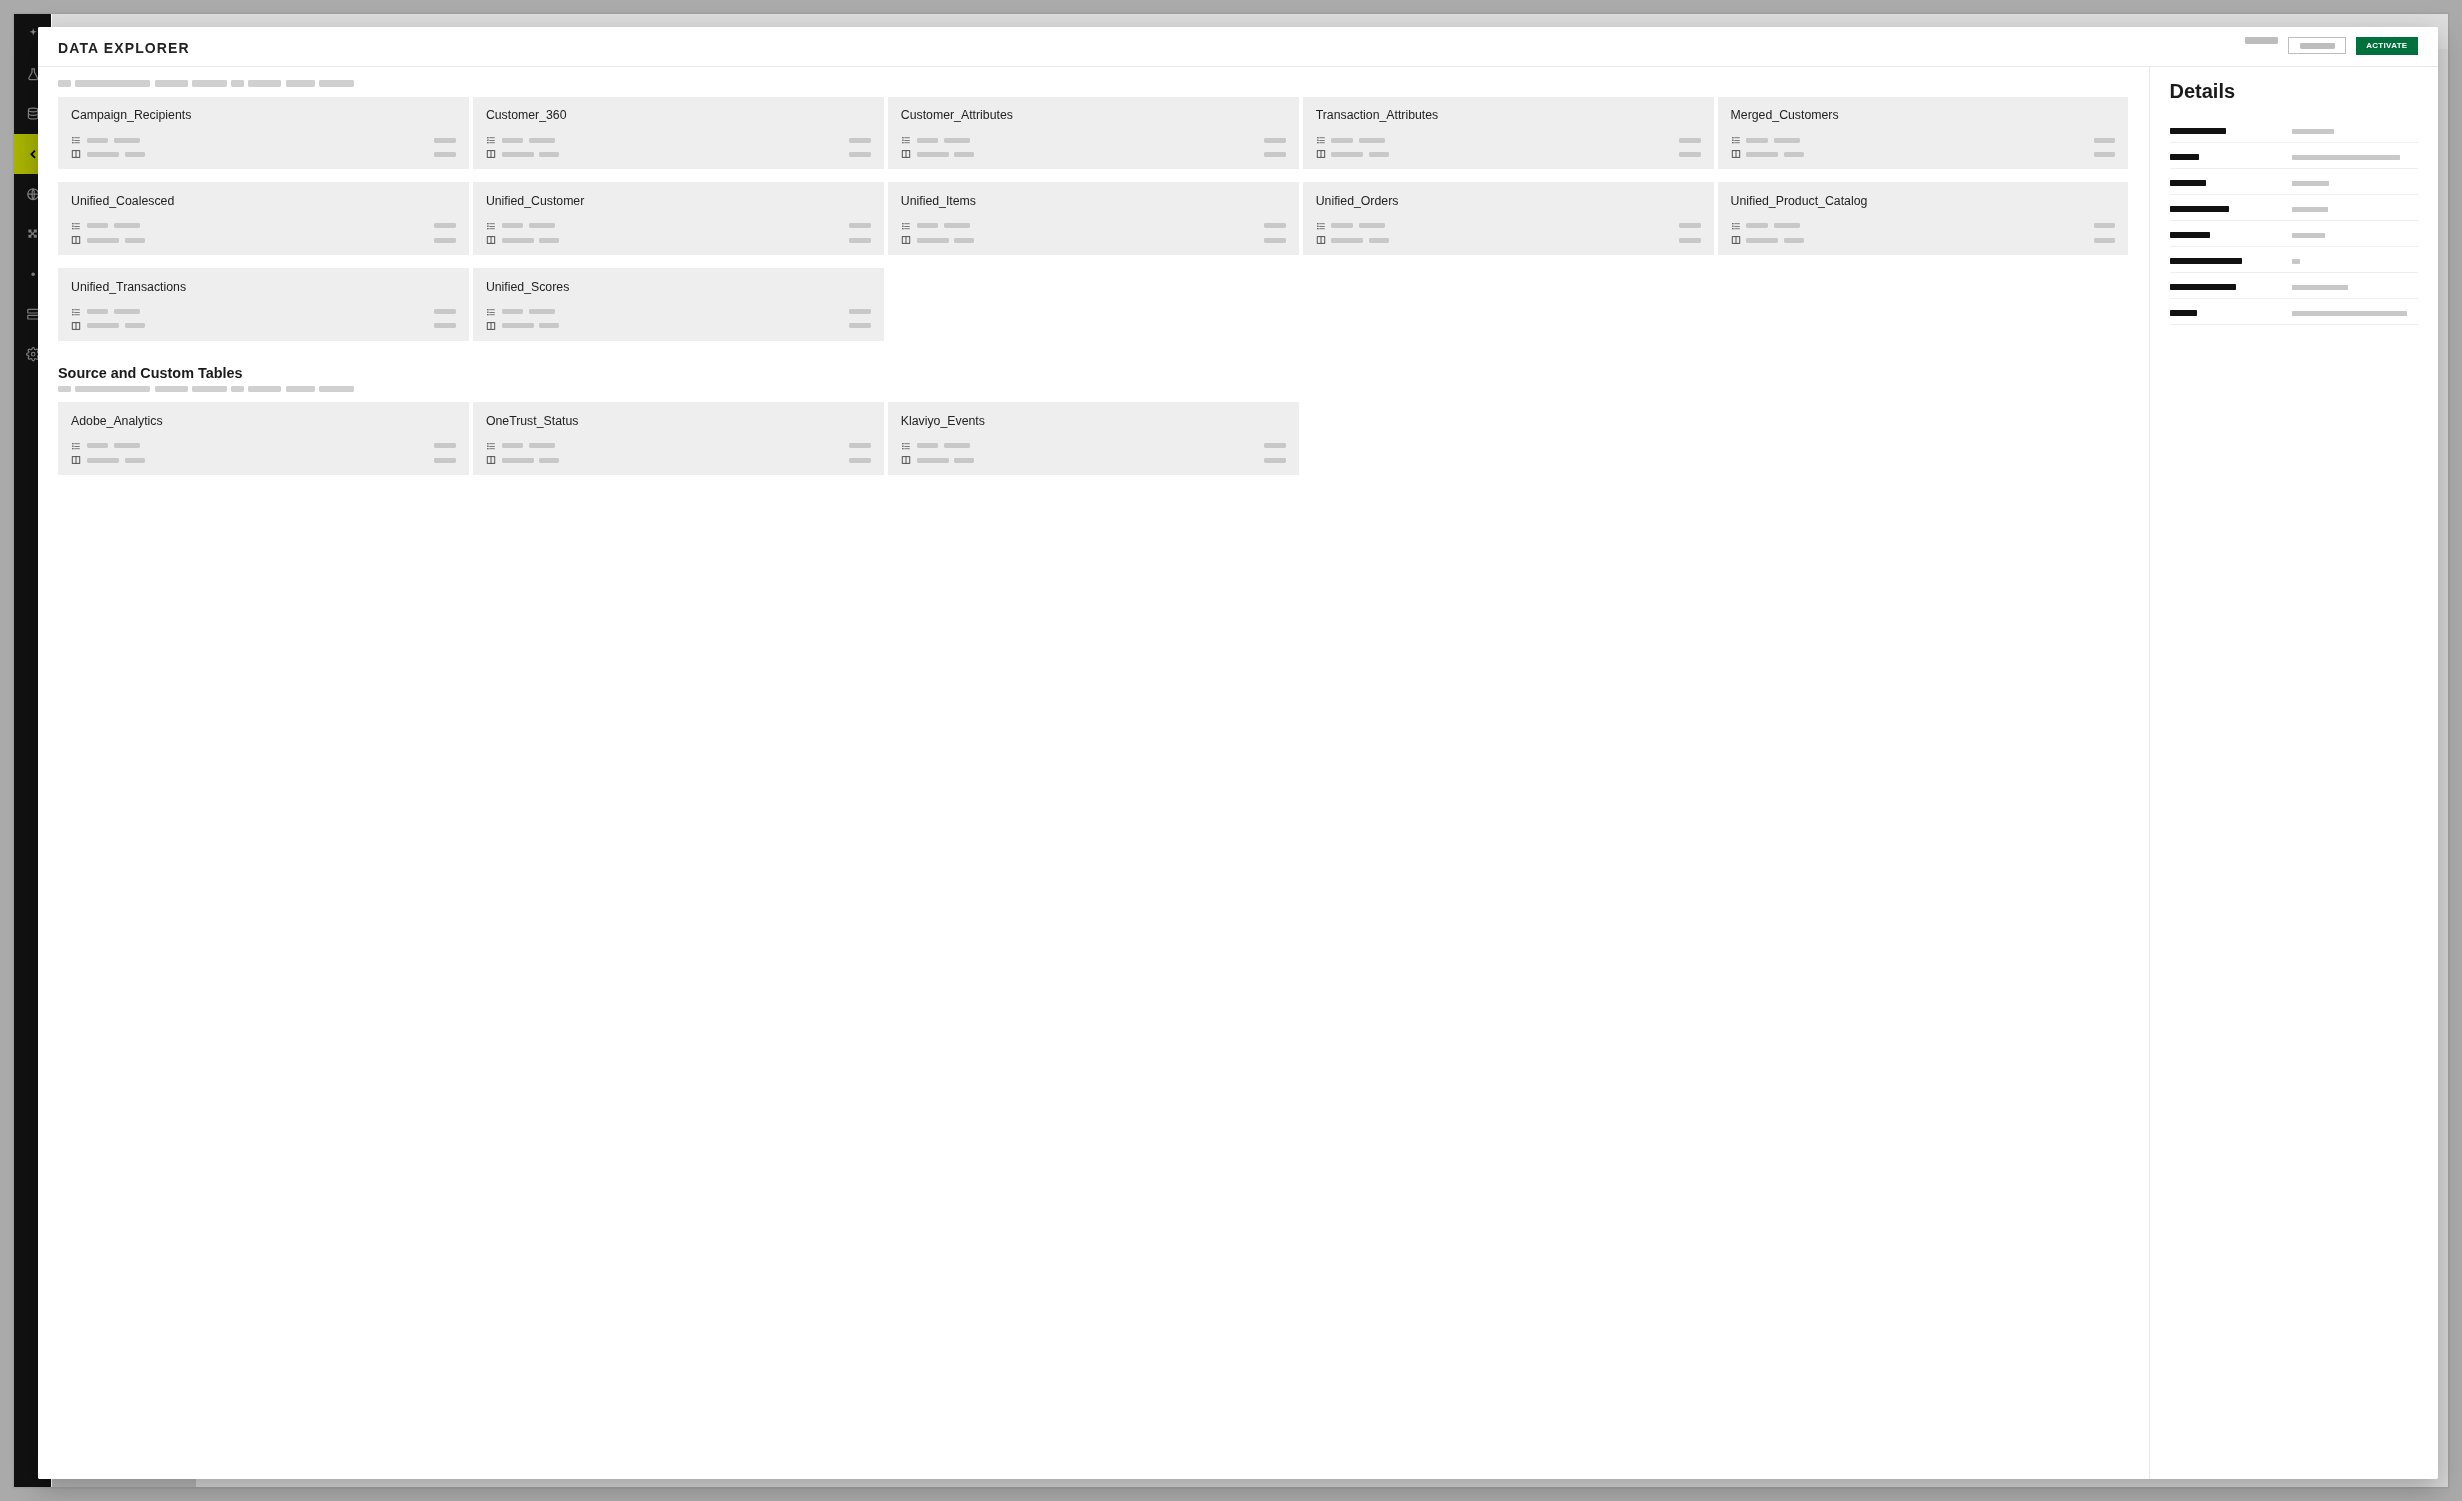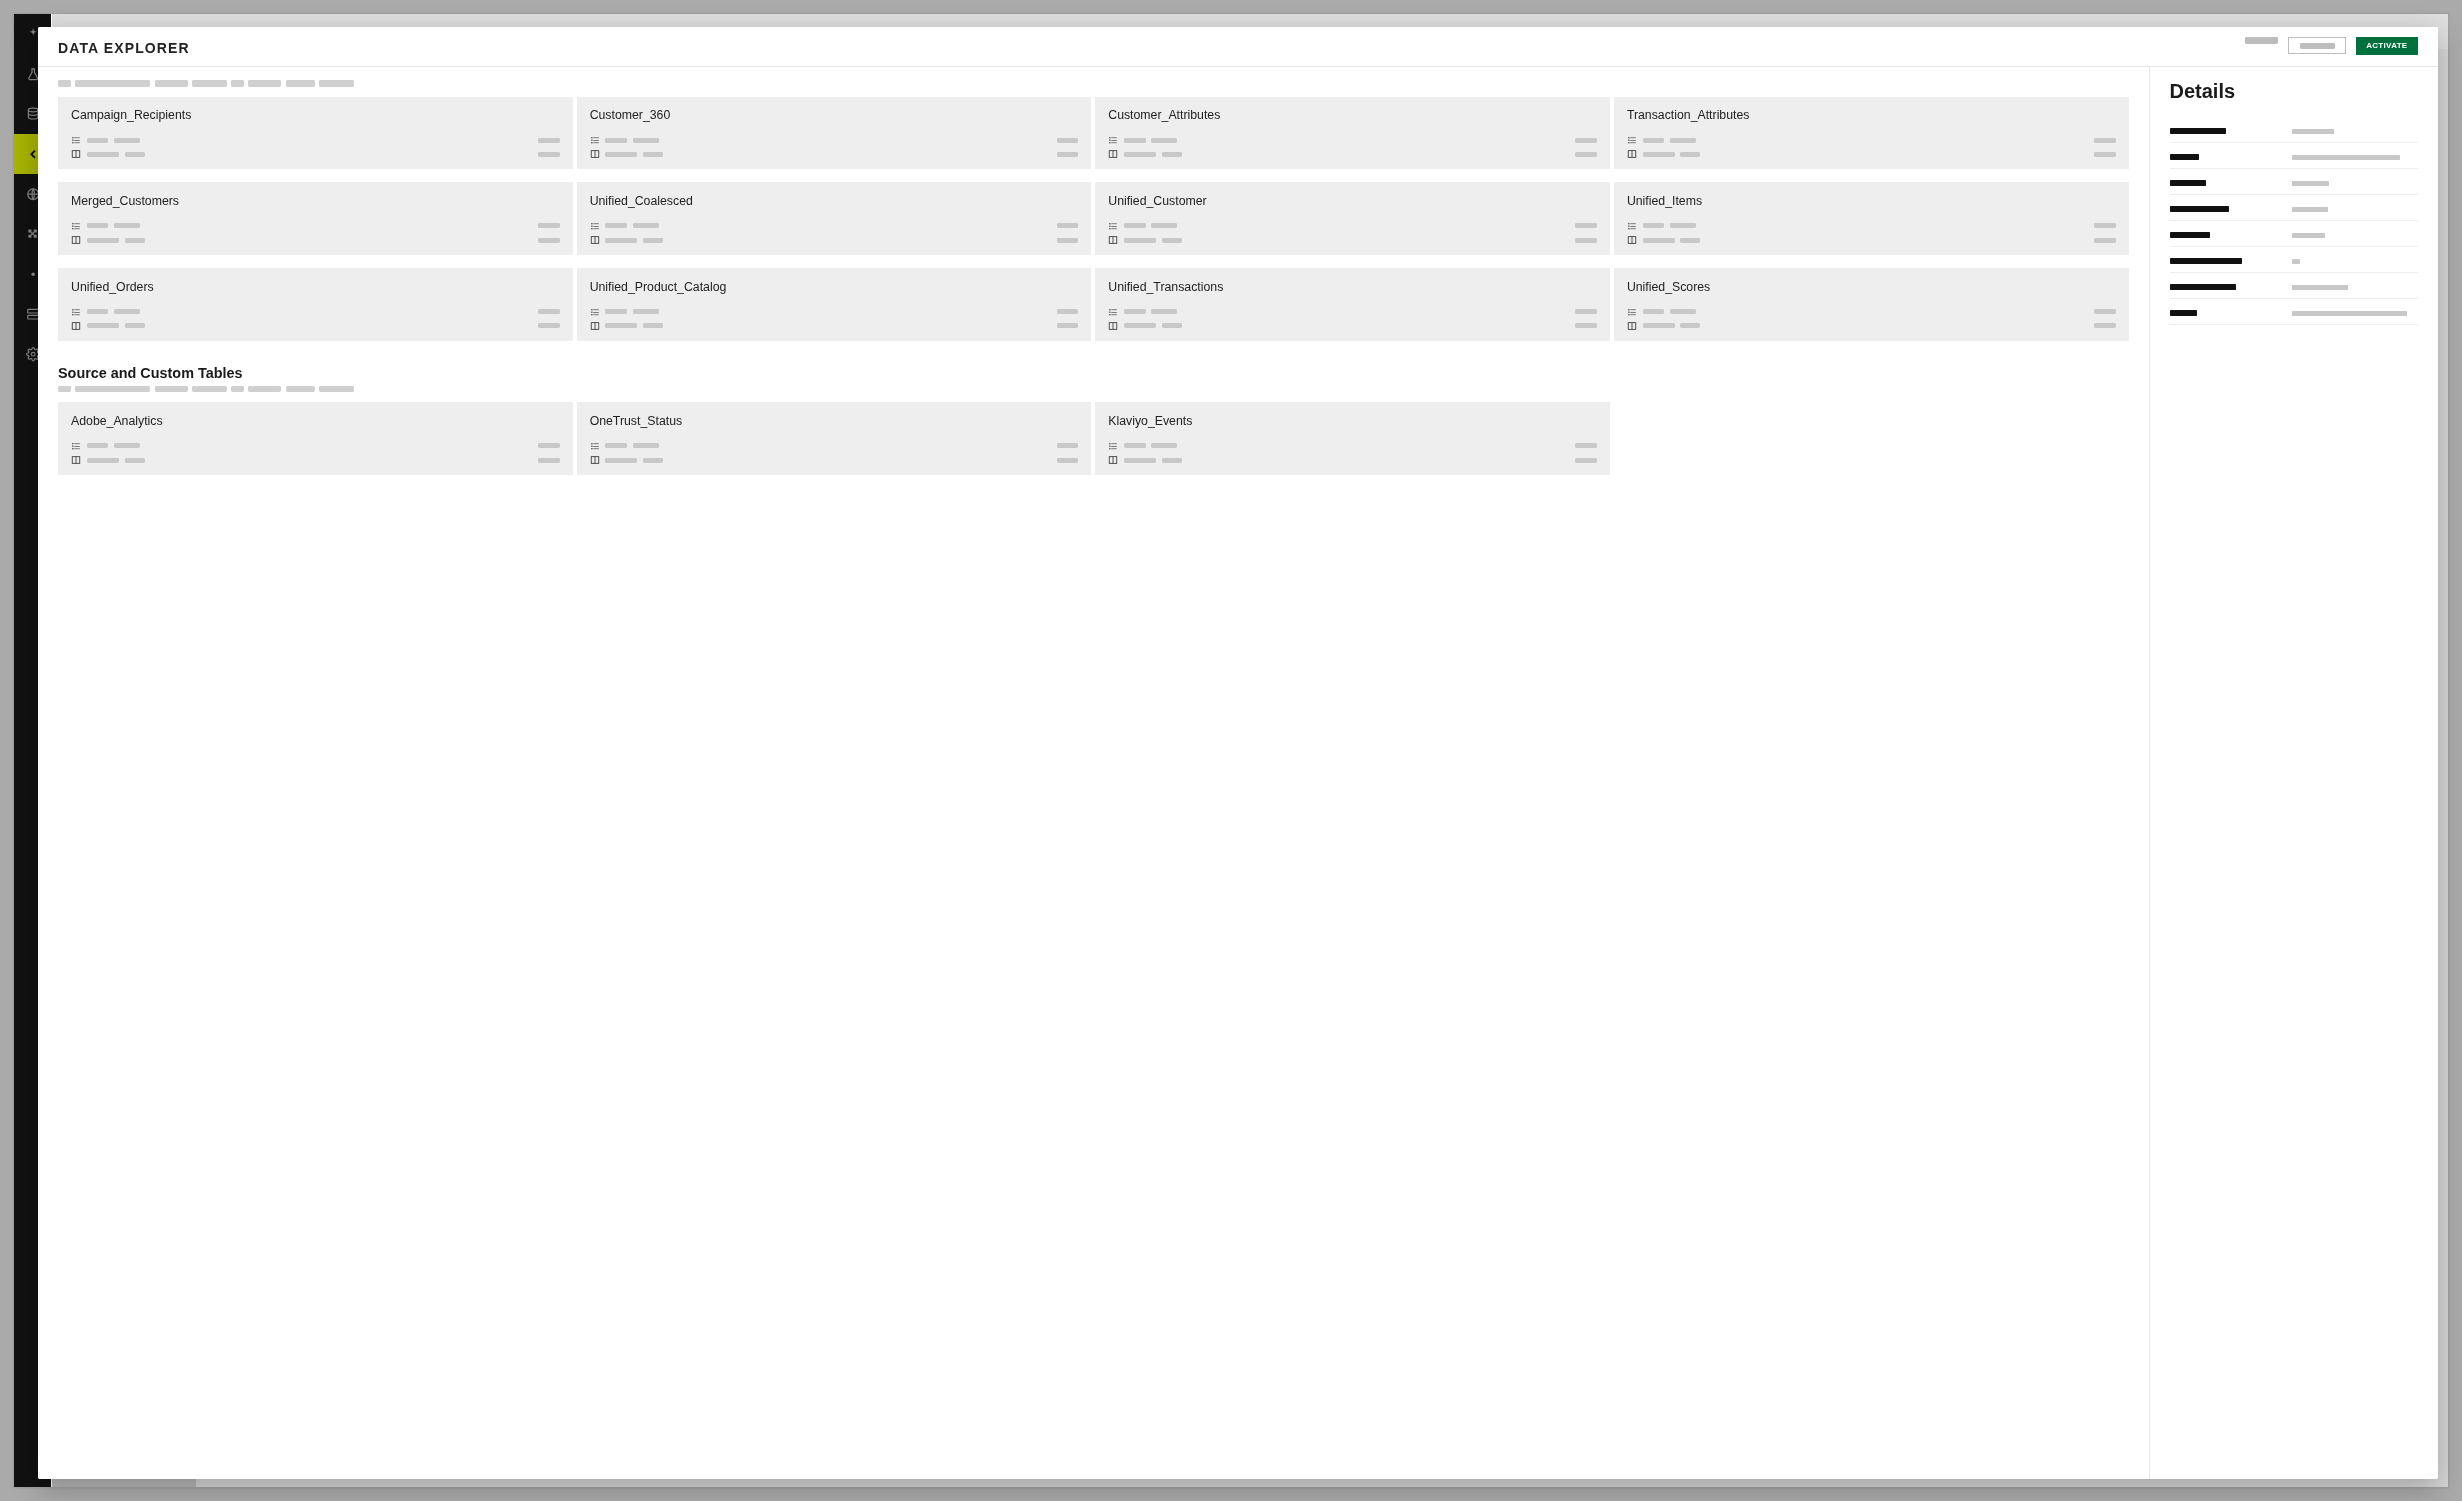--- a/index.html
+++ b/index.html
@@ -31,21 +31,21 @@
 .activate-btn { background: #00713d; color: #fff; font-size: 8px; font-weight: 700; letter-spacing: .04em; padding: 4.3px 10px; border: none; cursor: pointer; }
 
 .panel-body { flex:1; display:flex; overflow:hidden; }
 .main { flex:1; overflow-y:auto; padding: 13px 20px; border-right: 0.7px solid #e8e8e8; }
 .details { width: 288px; padding: 13px 20px; overflow-y:auto; }
 
 .section-title { font-size: 14.4px; font-weight: 600; color: #1a1a1a; margin-bottom: 4.3px; }
 .section-skel { display:flex; gap:4.3px; margin-bottom: 10px; }
 .section-skel span { height: 6.5px; background: #d0d0d0; border-radius:1.4px; display:inline-block; }
 
-.cards { display:grid; grid-template-columns: repeat(4, 1fr); gap: 13px 4px; margin-bottom: 24.5px; }
+.cards { display:grid; grid-template-columns: repeat(5, 1fr); gap: 13px 4px; margin-bottom: 24.5px; }
 .card { background: #eeeeee; padding: 11.5px 13px 10px 13px; }
 .card-title { font-size: 12.3px; font-weight: 500; color: #222; margin-bottom: 13px; }
 .card-row { display:flex; align-items:center; gap:5.8px; margin-bottom: 4.3px; }
 .card-row:last-child { margin-bottom:0; }
 .card-row .ic { width: 10px; height:10px; color:#333; display:inline-flex; align-items:center; }
 .card-row .skel { height:5px; background:#c8c8c8; border-radius:1.4px; }
 .card-row .rskel { margin-left:auto; height:5px; width:21.6px; background:#c8c8c8; border-radius:1.4px; }
 
 .details h2 { font-size: 20px; font-weight:600; color:#1a1a1a; margin-bottom: 14.4px; }
 .drow { display:flex; align-items:center; padding: 6.5px 0; border-bottom: 0.7px solid #eee; gap: 14.4px; }

